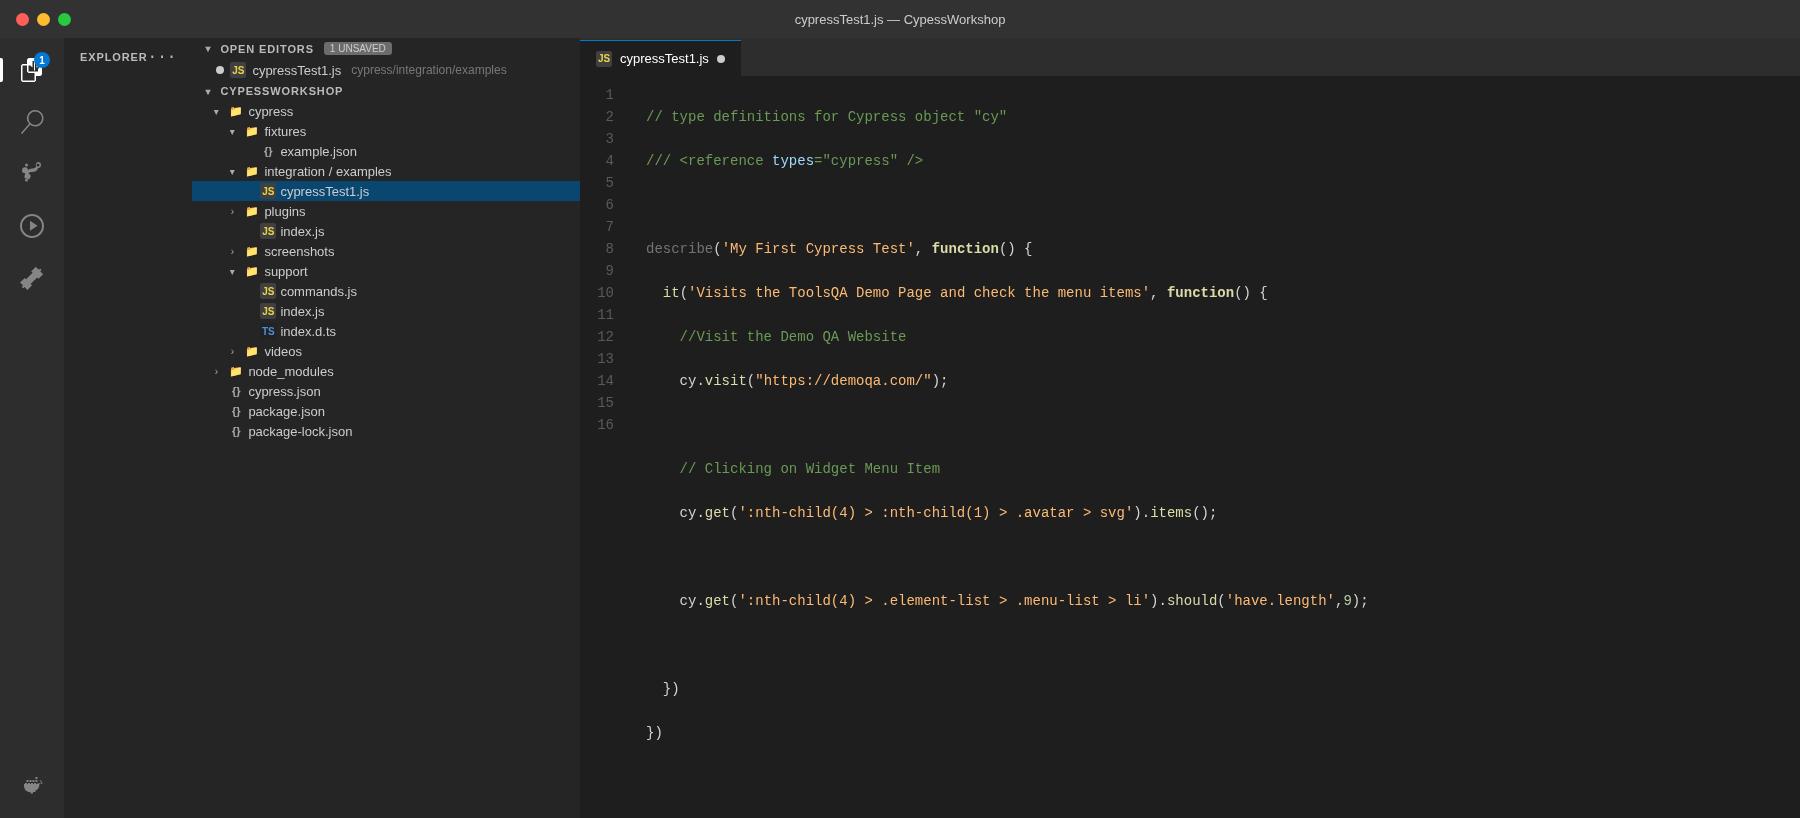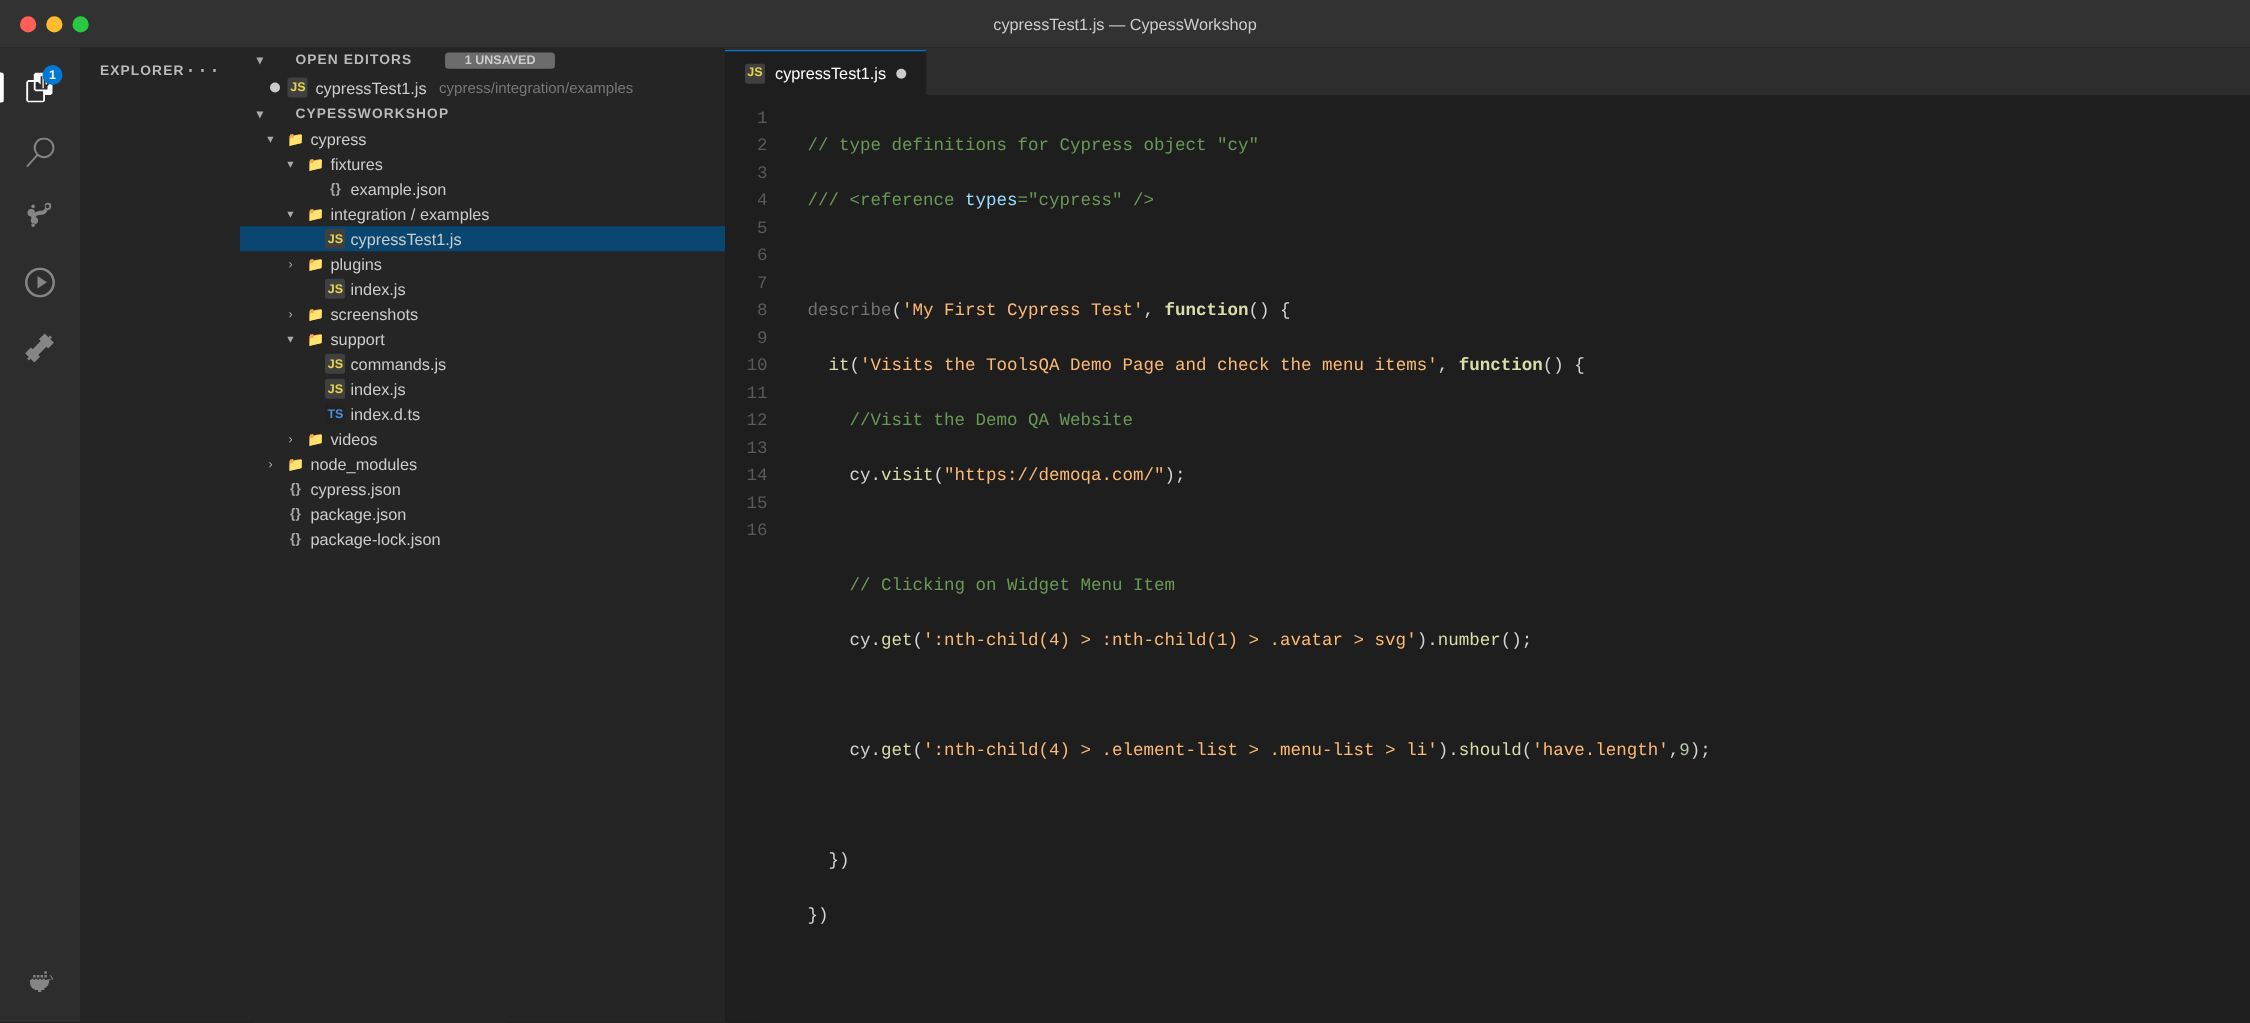--- a/index.html
+++ b/index.html
@@ -139,37 +139,38 @@
     .sidebar-content {
       flex: 1;
       overflow-y: auto;
       font-size: 13px;
       font-family: -apple-system, BlinkMacSystemFont, sans-serif;
     }
 
     
     .section-header {
       display: flex;
+      align-items: center;
       padding: 4px 8px;
       color: #bbbbbb;
       font-size: 11px;
       font-weight: 700;
       letter-spacing: 0.08em;
       text-transform: uppercase;
       cursor: pointer;
       user-select: none;
-      gap: 20px;
+      gap: 4px;
     }
     .unsaved-badge {
       background: #6c6c6c;
       color: #cccccc;
       font-size: 10px;
-      padding: 1px 16px;
+      padding: 1px 6px;
       border-radius: 3px;
-      font-weight: bold;
+      font-weight: normal;
       letter-spacing: 0;
       margin-left: 6px;
     }
 
     
     .tree-item {
       display: flex;
       align-items: center;
       padding: 2px 0;
       cursor: pointer;
@@ -528,21 +529,21 @@
       <div class="code-content">
 <span class="code-line"><span class="c-comment">// type definitions for Cypress object "cy"</span></span>
 <span class="code-line"><span class="c-comment">/// &lt;reference </span><span class="c-param">types</span><span class="c-comment">="cypress" /&gt;</span></span>
 <span class="code-line"> </span>
 <span class="code-line"><span class="c-describe">describe</span><span class="c-plain">(</span><span class="c-string">'My First Cypress Test'</span><span class="c-plain">, </span><span class="c-keyword">function</span><span class="c-plain">() {</span></span>
 <span class="code-line"><span class="c-plain">  </span><span class="c-it">it</span><span class="c-plain">(</span><span class="c-string">'Visits the ToolsQA Demo Page and check the menu items'</span><span class="c-plain">, </span><span class="c-keyword">function</span><span class="c-plain">() {</span></span>
 <span class="code-line"><span class="c-comment">    //Visit the Demo QA Website</span></span>
 <span class="code-line"><span class="c-plain">    cy.</span><span class="c-method">visit</span><span class="c-plain">(</span><span class="c-string">"https://demoqa.com/"</span><span class="c-plain">);</span></span>
 <span class="code-line"> </span>
 <span class="code-line"><span class="c-comment">    // Clicking on Widget Menu Item</span></span>
-<span class="code-line"><span class="c-plain">    cy.</span><span class="c-method">get</span><span class="c-plain">(</span><span class="c-string">':nth-child(4) &gt; :nth-child(1) &gt; .avatar &gt; svg'</span><span class="c-plain">).</span><span class="c-method">number</span><span class="c-plain">();</span></span>
+<span class="code-line"><span class="c-plain">    cy.</span><span class="c-method">get</span><span class="c-plain">(</span><span class="c-string">':nth-child(4) &gt; :nth-child(1) &gt; .avatar &gt; svg'</span><span class="c-plain">).</span><span class="c-method">items</span><span class="c-plain">();</span></span>
 <span class="code-line"> </span>
 <span class="code-line"><span class="c-plain">    cy.</span><span class="c-method">get</span><span class="c-plain">(</span><span class="c-string">':nth-child(4) &gt; .element-list &gt; .menu-list &gt; li'</span><span class="c-plain">).</span><span class="c-method">should</span><span class="c-plain">(</span><span class="c-string">'have.length'</span><span class="c-plain">,</span><span class="c-number">9</span><span class="c-plain">);</span></span>
 <span class="code-line"> </span>
 <span class="code-line"><span class="c-plain">  })</span></span>
 <span class="code-line"><span class="c-plain">})</span></span>
       </div>
     </div>
   </div>
 
 </div>

